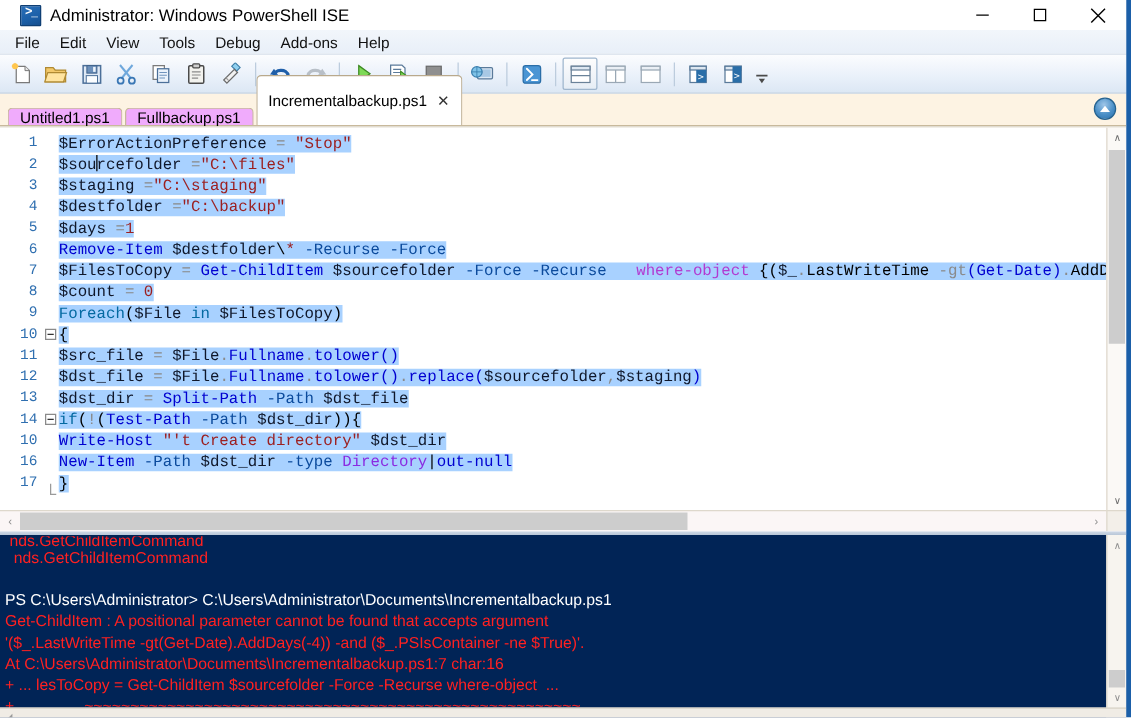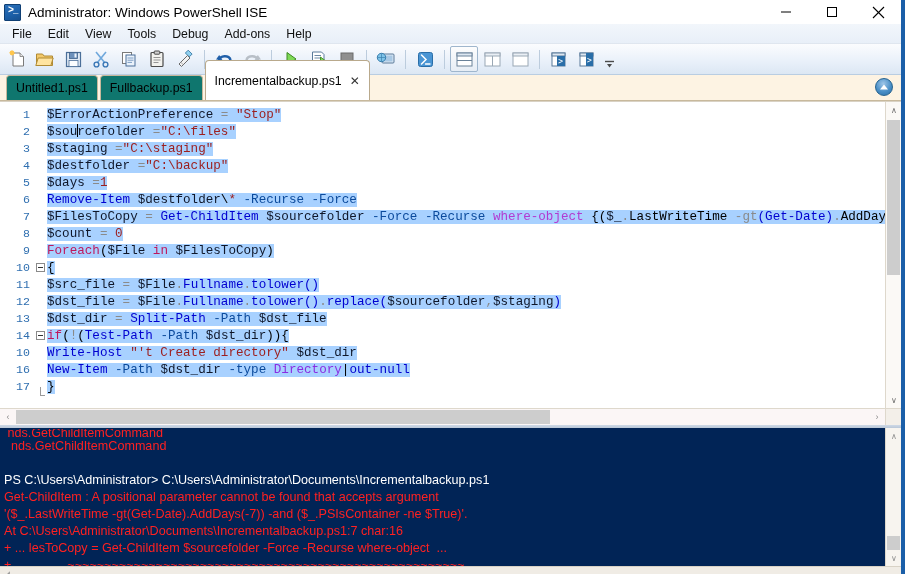--- a/index.html
+++ b/index.html
@@ -17,21 +17,21 @@
     border-right: 4px solid #1b5fa8;
     overflow: hidden;
   }
 
   
   .titlebar {
     height: 24px;
     background: #ffffff;
     display: flex;
     align-items: center;
-    padding-left: 4px;
+    padding-left: 16px;
     position: relative;
   }
   .app-icon {
     width: 17px; height: 17px;
     background: linear-gradient(160deg,#2a6fb8 0%,#1b5fa8 60%,#17508f 100%);
     border: 1px solid #0f3f74;
     border-radius: 1px;
     position: relative;
     flex: 0 0 auto;
     margin-right: 7px;
@@ -122,26 +122,26 @@
   .tabstrip {
     height: 26px;
     background: #fdf3e3;
     display: flex;
     align-items: flex-end;
     padding-left: 6px;
     position: relative;
     border-bottom: 1px solid #c8b99c;
   }
   .tab {
-    height: 25px;
+    height: 14px;
     display: flex; align-items: center;
     padding: 0 9px;
     font-size: 12.3px;
     color: #000;
-    background: #0f766e;
+    background: #f0abfc;
     border: 1px solid #c7b89c;
     border-bottom: none;
     border-radius: 4px 4px 0 0;
     margin-right: 2px;
     white-space: nowrap;
   }
   .tab.active {
     background: #ffffff;
     border-color: #b9a98c;
     height: 40px;
@@ -230,26 +230,26 @@
     position: absolute;
     left: 6px; top: 8px;
     width: 5px; height: 1px; background: #9a9a9a;
   }
   .codetext { color: #000; }
   .sel { background: #a8d1ff; }
   .k-var    { color: #0f172a; }   
   .k-cmd    { color: #0000d0; }   
   .k-str    { color: #9c2020; }   
   .k-op     { color: #8a8a8a; }   
-  .k-kw     { color: #be185d; }   
+  .k-kw     { color: #0369a1; }   
   .k-type   { color: #8a2be2; }   
   .k-param  { color: #0b4a9c; }   
   .k-fn     { color: #000000; }
   .k-punct  { color: #000000; }
-  .k-magenta{ color: #b23ad1; }
+  .k-magenta{ color: #b23ad1; margin-left: 16px; }
 
   .caret {
     display: inline-block;
     width: 1px; height: 13px;
     background: #000;
     vertical-align: -2px;
     margin: 0 -0.5px;
   }
 
   
@@ -647,21 +647,21 @@
 
   <div class="console-split"></div>
 
   <div class="console-wrap">
     <div class="console">
       <div class="cline err clip"> <span>nds.GetChildItemCommand</span></div>
       <div class="cline err">  <span>nds.GetChildItemCommand</span></div>
       <div class="cline"><span></span>&nbsp;</div>
       <div class="cline"><span>PS C:\Users\Administrator&gt; C:\Users\Administrator\Documents\Incrementalbackup.ps1</span></div>
       <div class="cline err"><span>Get-ChildItem : A positional parameter cannot be found that accepts argument</span></div>
-      <div class="cline err"><span>'($_.LastWriteTime -gt(Get-Date).AddDays(-7)) -and ($_.PSIsContainer -ne $True)'.</span></div>
+      <div class="cline err"><span>'($_.LastWriteTime -gt(Get-Date).AddDays(-4)) -and ($_.PSIsContainer -ne $True)'.</span></div>
       <div class="cline err"><span>At C:\Users\Administrator\Documents\Incrementalbackup.ps1:7 char:16</span></div>
       <div class="cline err"><span>+ ... lesToCopy = Get-ChildItem $sourcefolder -Force -Recurse where-object  ...</span></div>
       <div class="cline err"><span>+                ~~~~~~~~~~~~~~~~~~~~~~~~~~~~~~~~~~~~~~~~~~~~~~~~~~~~~~</span></div>
 
     </div>
 
     <div class="cvscroll">
       <div class="arrow">∧</div>
       <div class="thumb"></div>
       <div class="arrow" style="position:absolute;bottom:14px;">∨</div>

